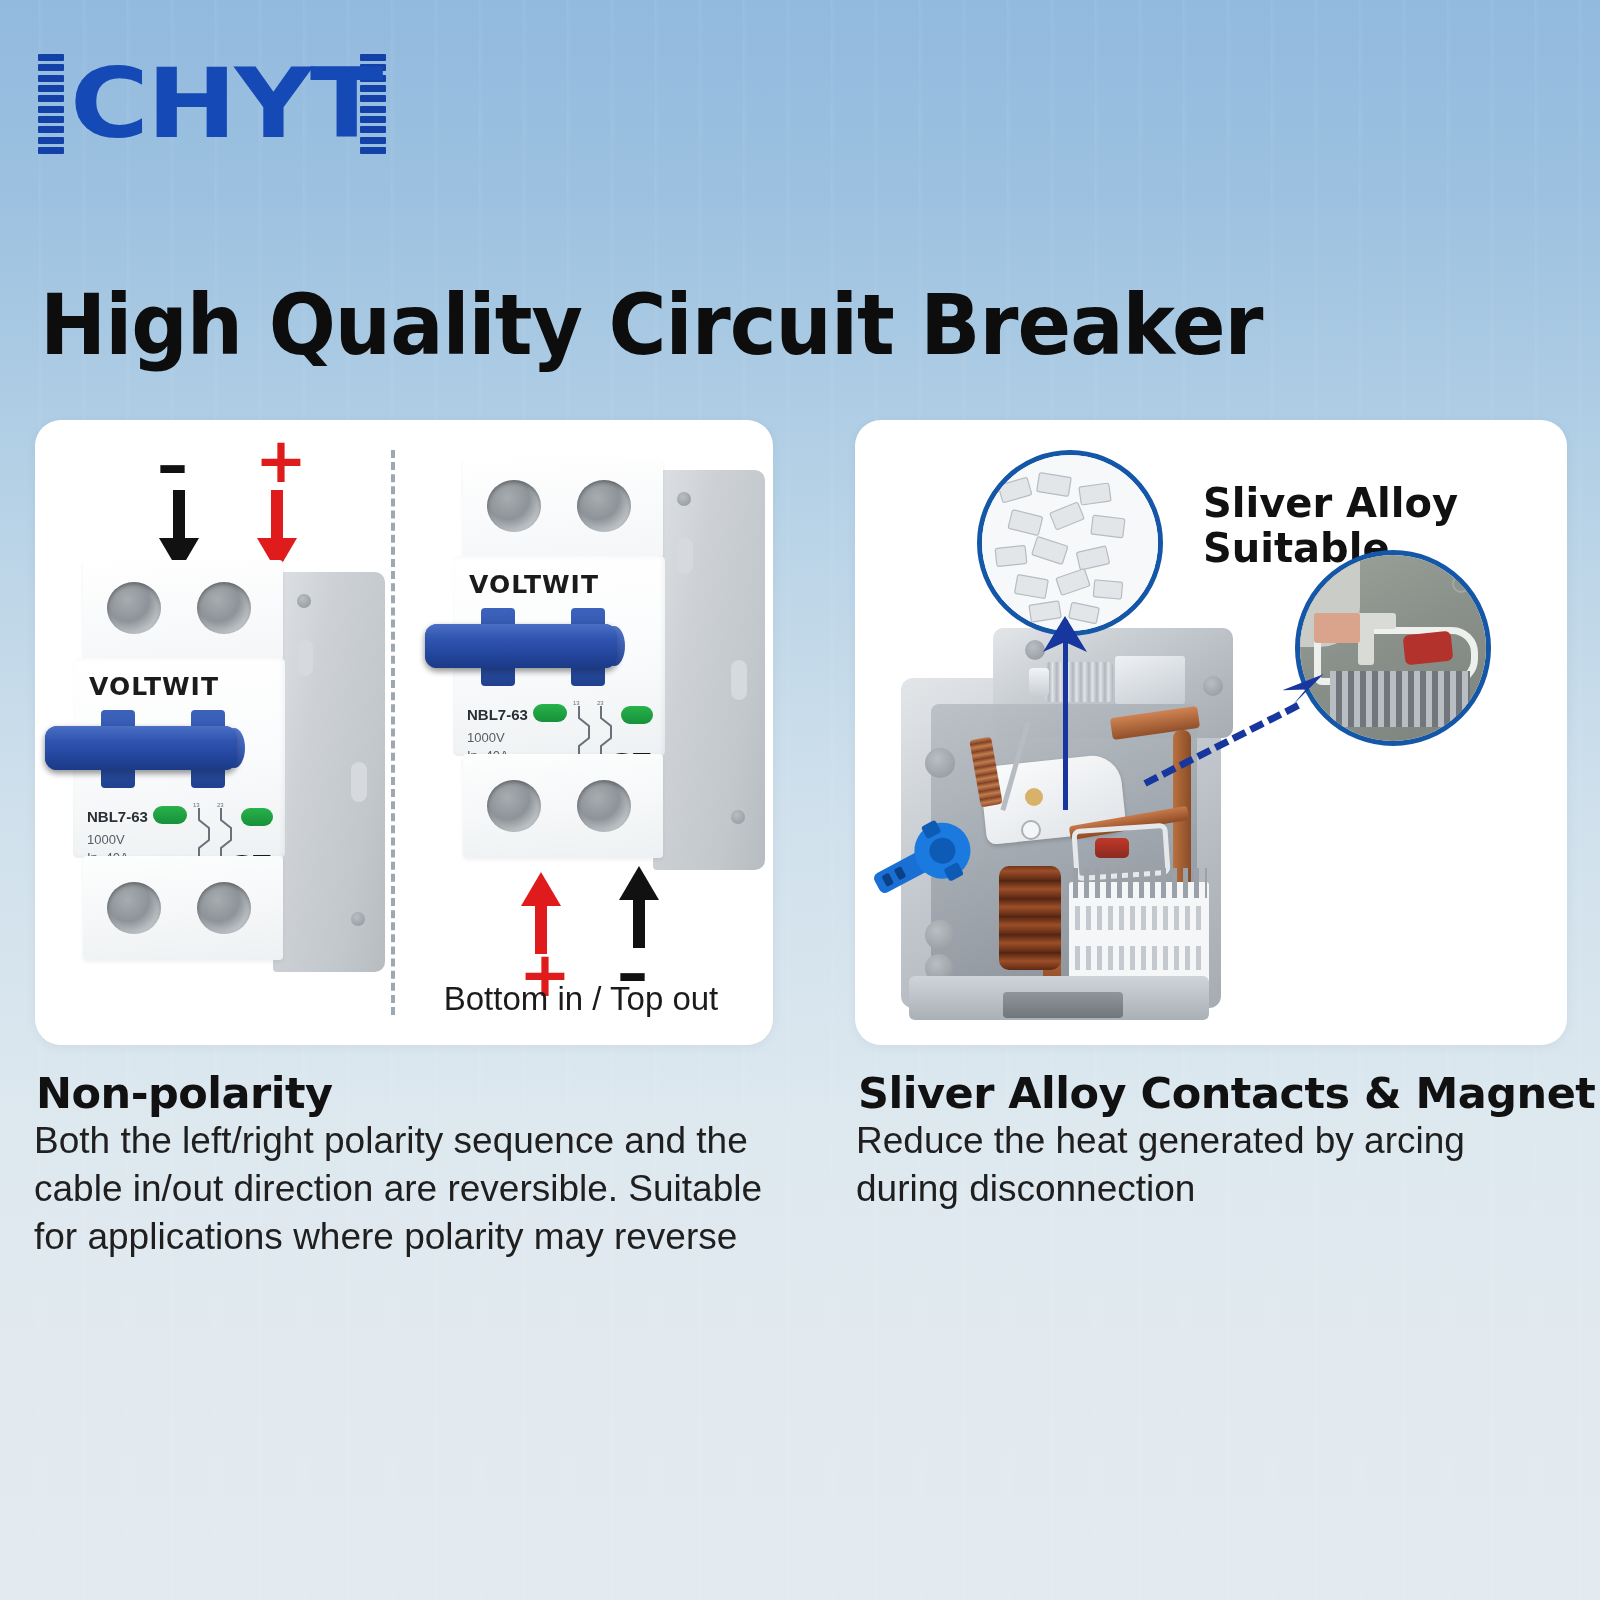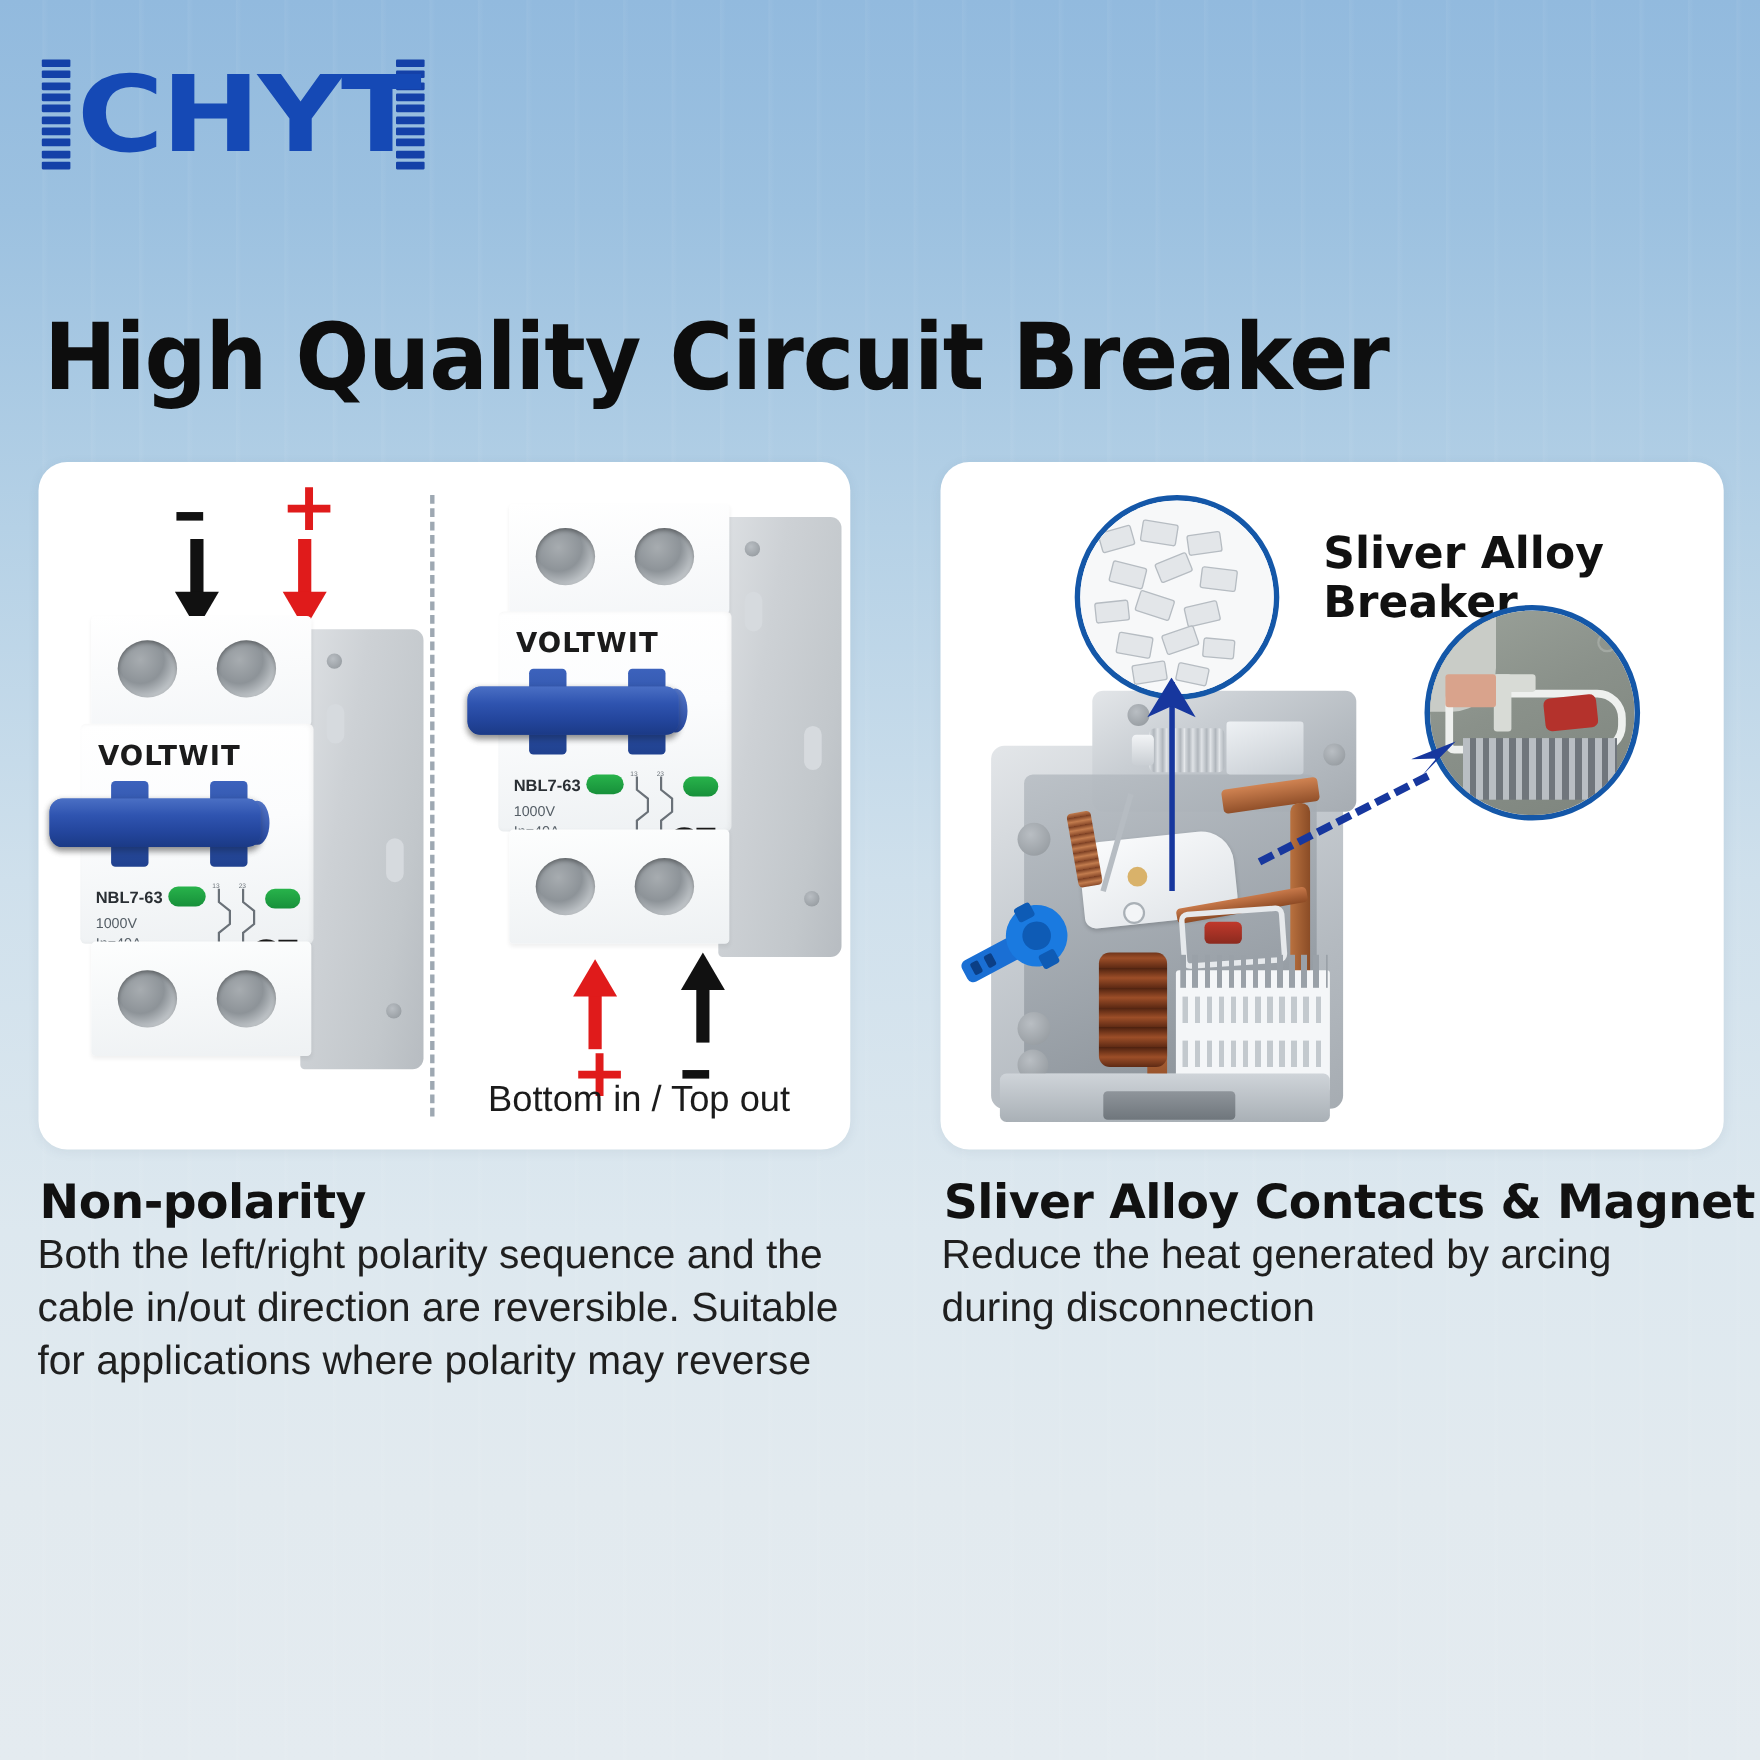--- a/index.html
+++ b/index.html
@@ -356,21 +356,21 @@
         <rect x="34" y="122" width="31" height="19" rx="2" transform="rotate(10 49 131)"></rect>
         <rect x="76" y="118" width="30" height="18" rx="2" transform="rotate(-19 91 127)"></rect>
         <rect x="112" y="126" width="28" height="17" rx="2" transform="rotate(5 126 134)"></rect>
         <rect x="48" y="148" width="30" height="17" rx="2" transform="rotate(-9 63 156)"></rect>
         <rect x="88" y="150" width="28" height="16" rx="2" transform="rotate(12 102 158)"></rect>
       </g>
     </svg>
   </div>
 
   <div class="circ-label" style="left:348px;top:60px;font-size:40px;">Sliver Alloy</div>
-  <div class="circ-label" style="left:348px;top:105px;font-size:40px;">Breaker</div>
+  <div class="circ-label" style="left:348px;top:105px;font-size:40px;">Suitable</div>
 
   <div class="circ" style="left:440px;top:130px;width:186px;height:186px;">
     <div style="position:absolute;inset:0;background:linear-gradient(155deg,#9ba29a 0%,#8a918a 45%,#7d847d 100%);"></div>
     <div style="position:absolute;left:0;top:0;width:60px;height:92px;background:#c9ccc7;border-radius:0 0 40px 0;"></div>
     <div style="position:absolute;left:14px;top:72px;width:150px;height:44px;border:7px solid #eef0ee;border-radius:8px 26px 26px 8px;"></div>
     <div style="position:absolute;left:58px;top:58px;width:16px;height:52px;background:#d8dbd6;border-radius:3px;"></div>
     <div style="position:absolute;left:58px;top:58px;width:38px;height:16px;background:#d8dbd6;border-radius:3px;"></div>
     <div style="position:absolute;left:104px;top:78px;width:48px;height:30px;background:#b4322c;border-radius:6px;transform:rotate(-6deg);"></div>
     <div style="position:absolute;left:14px;top:58px;width:46px;height:30px;background:#d9a38c;border-radius:3px;"></div>
     <div style="position:absolute;left:30px;top:116px;width:140px;height:56px;

